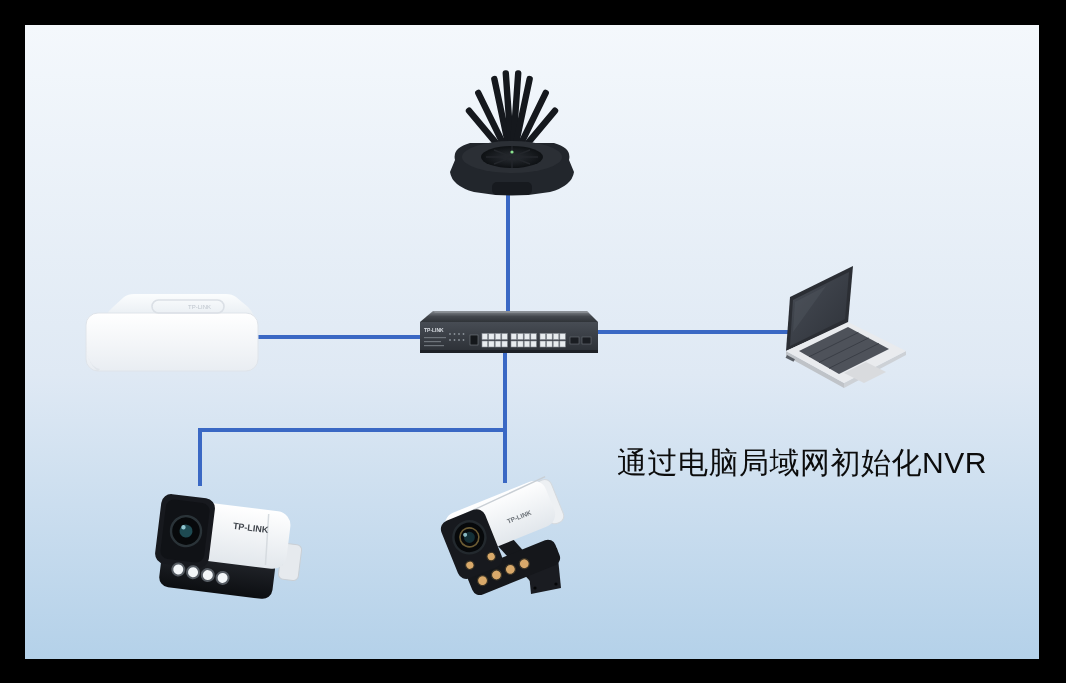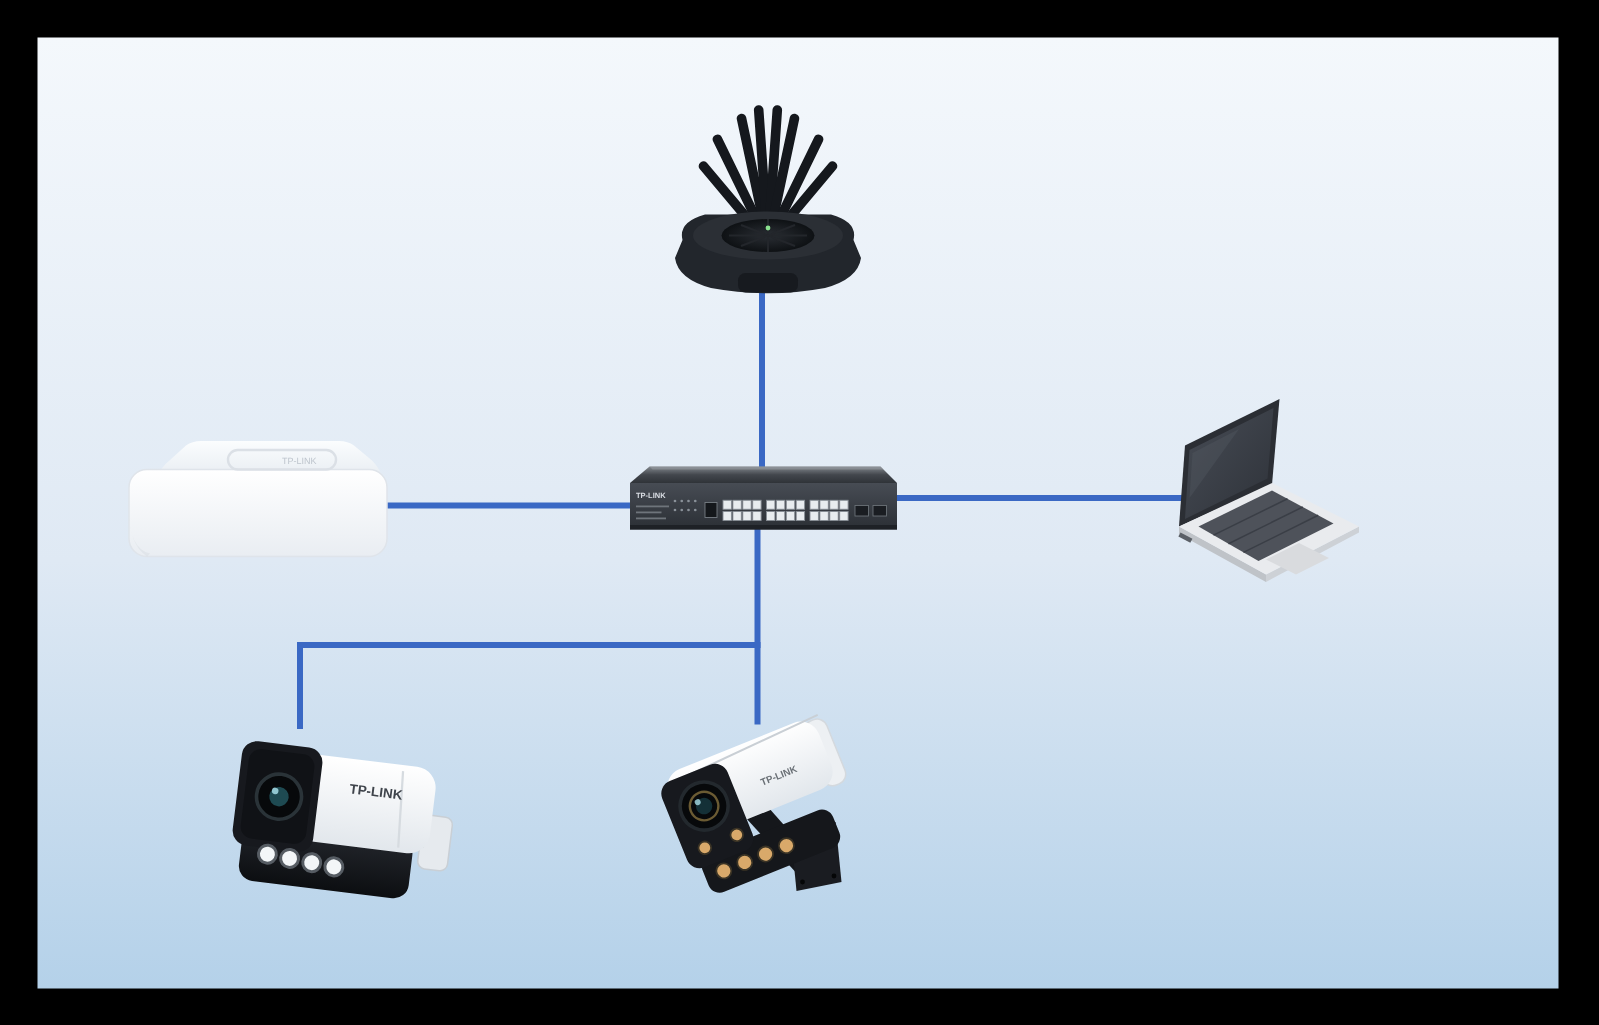--- a/index.html
+++ b/index.html
@@ -231,14 +231,15 @@
           <circle cx="457" cy="551" r="4.2"></circle>
             <circle cx="480" cy="551" r="4.2"></circle>
           <circle cx="463" cy="570" r="5"></circle>
             <circle cx="478" cy="570" r="5"></circle>
           <circle cx="493" cy="570" r="5"></circle>
             <circle cx="508" cy="570" r="5"></circle>
         </g>
       </g>
     </svg>
 
+    <div class="caption">通过电脑局域网初始化NVR</div>
   </div>
 </div>
 
 </body></html>

